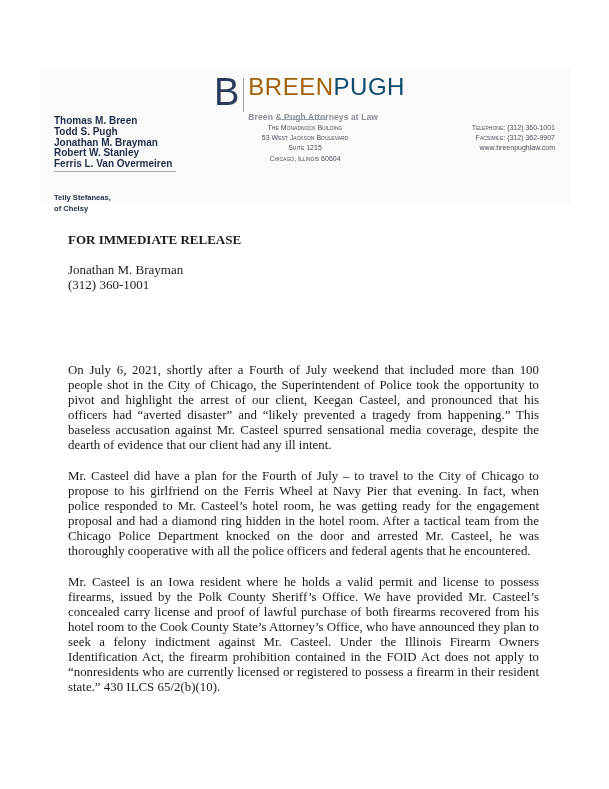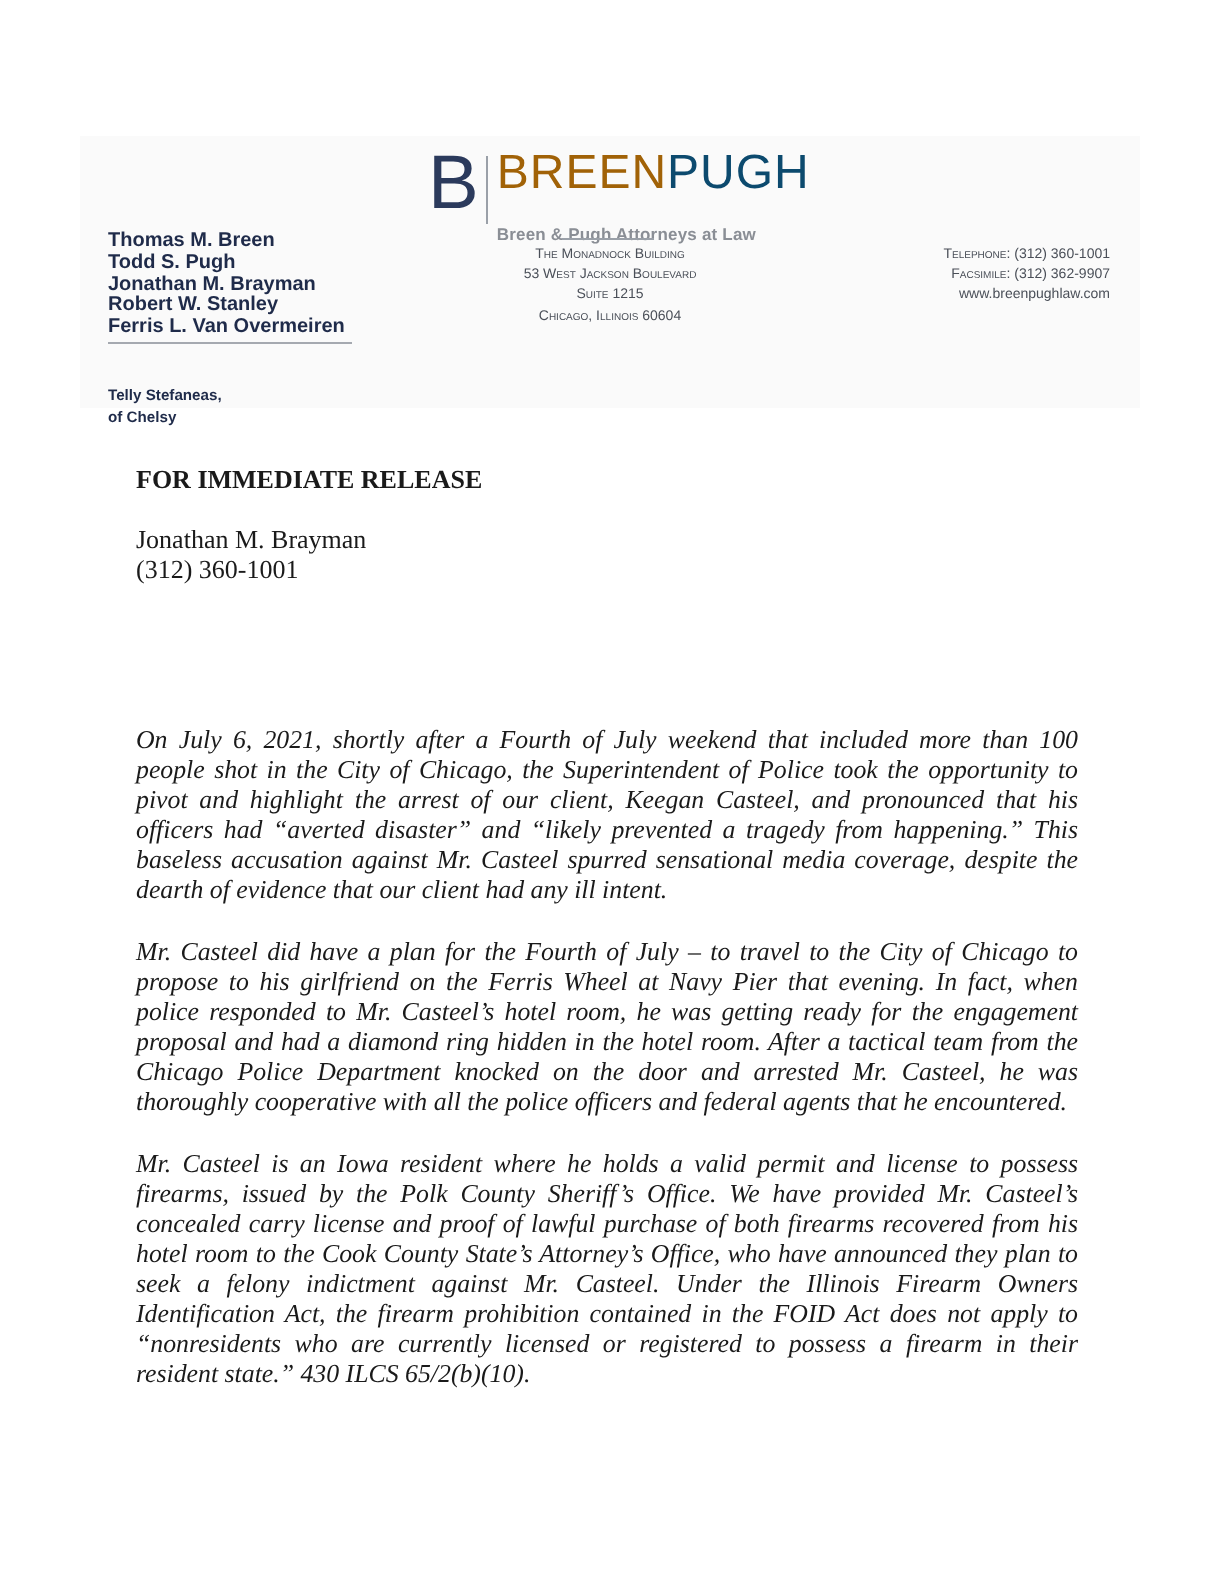--- a/index.html
+++ b/index.html
@@ -142,21 +142,20 @@
       position: absolute;
       left: 68px;
       top: 363px;
       width: 471px;
       font-size: 12.9px;
       line-height: 15.1px;
     }
     .body-text p {
       margin: 0 0 15.3px 0;
       text-align: justify;
-      font-style: italic;
     }
   </style>
 </head>
 <body>
 
 <div class="letterhead"></div>
 
 <div class="logo">
   <span class="logo-mark">B</span>
   <span class="logo-sep"></span>

